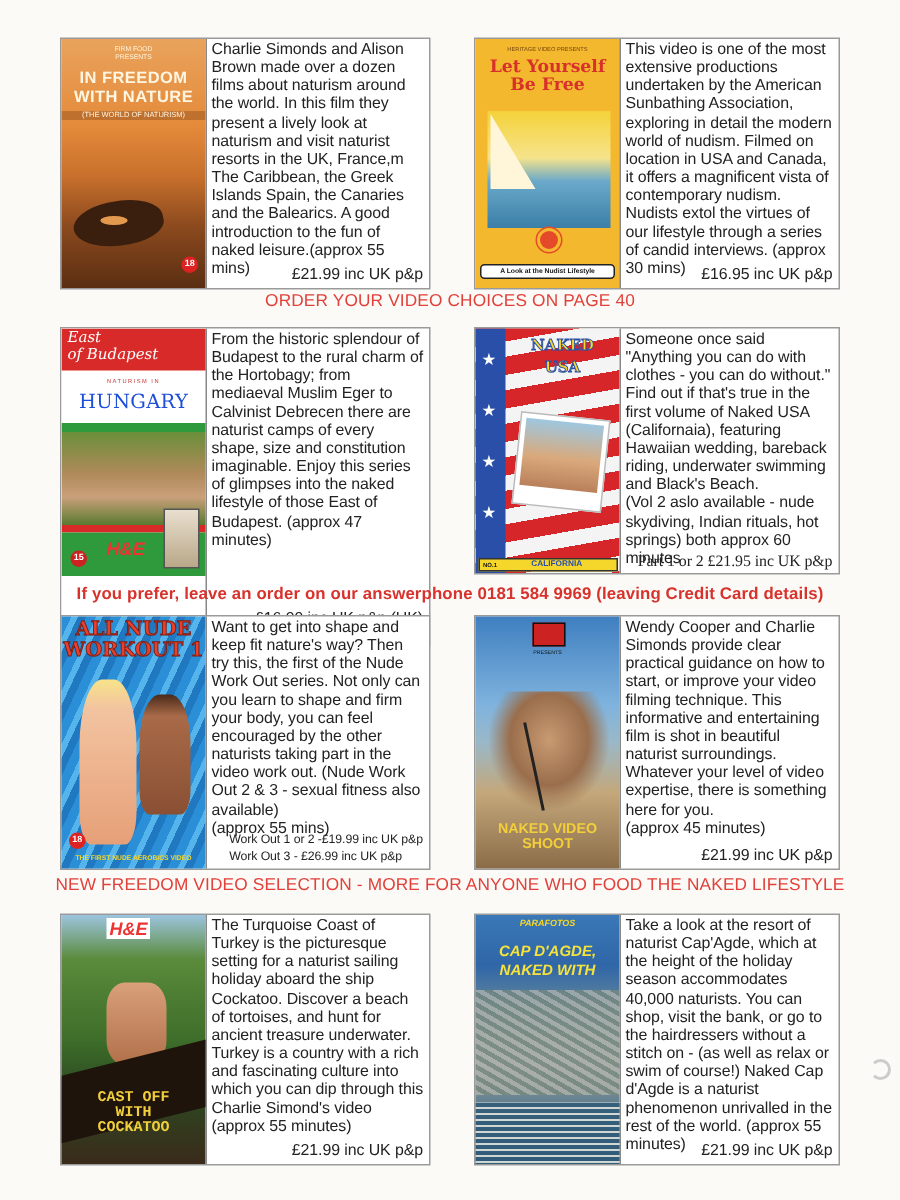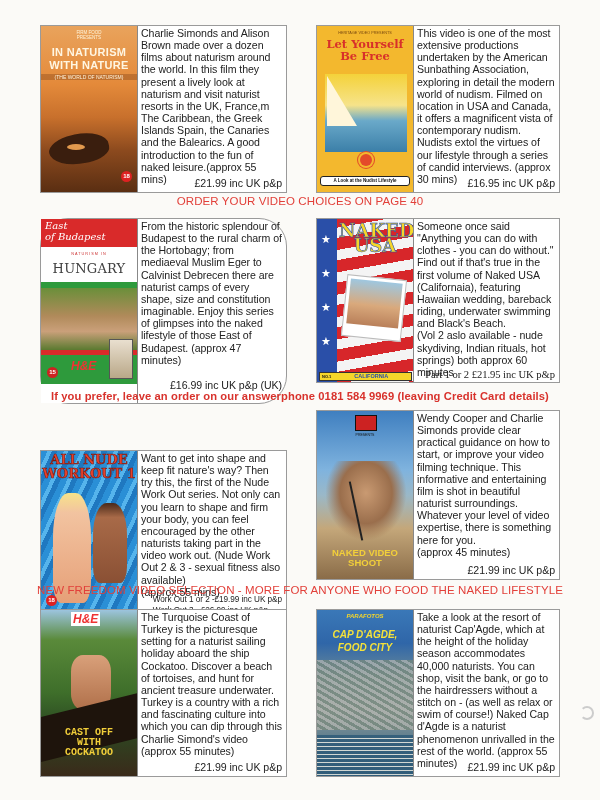--- a/index.html
+++ b/index.html
@@ -59,21 +59,21 @@
   }
   .curl { position: absolute; right: 6px; top: 706px; width: 14px; height: 14px; border: 2px solid #ccc; border-radius: 50%; border-left-color: transparent; }
 </style>
 </head>
 <body>
 
 <div class="card" style="left:40px;top:25px;width:247px;height:168px;">
   <div class="cover" style="background:linear-gradient(180deg,#e9a35c 0%,#e48a3a 35%,#c8702c 55%,#8c4a1e 75%,#5a2e12 100%);">
     <div class="ctext" style="top:4px;font-size:4.5px;color:#fff3d8;white-space:pre-line;line-height:5px;">FIRM FOOD
 PRESENTS</div>
-    <div class="ctext" style="top:20px;font-size:11px;color:#fff6e2;font-weight:bold;white-space:pre-line;line-height:13px;letter-spacing:0.3px;">IN NATURISM
+    <div class="ctext" style="top:20px;font-size:11px;color:#fff6e2;font-weight:bold;white-space:pre-line;line-height:13px;letter-spacing:0.3px;">IN FREEDOM
 WITH NATURE</div>
     <div class="ctext" style="top:48px;font-size:5px;color:#fff4dc;background:rgba(120,60,20,0.35);">(THE WORLD OF NATURISM)</div>
     <div class="abs" style="left:8px;top:108px;width:60px;height:30px;background:#3a1e0e;border-radius:45% 55% 40% 60%;transform:rotate(-12deg);"></div>
     <div class="abs" style="left:26px;top:118px;width:18px;height:6px;background:#e39a4e;border-radius:50%;"></div>
     <div class="badge18" style="left:80px;top:145px;">18</div>
   </div>
   <div class="desc">
     <p>Charlie Simonds and Alison Brown made over a dozen films about naturism around the world. In this film they present a lively look at naturism and visit naturist resorts in the UK, France,m The Caribbean, the Greek Islands Spain, the Canaries and the Balearics. A good introduction to the fun of naked leisure.(approx 55 mins)</p>
     <div class="price">£21.99 inc UK p&amp;p</div>
   </div>
@@ -92,27 +92,27 @@
     </div>
   </div>
   <div class="desc">
     <p>This video is one of the most extensive productions undertaken by the American Sunbathing Association, exploring in detail the modern world of nudism. Filmed on location in USA and Canada, it offers a magnificent vista  of contemporary nudism. Nudists extol the virtues of our lifestyle through a series of candid interviews.    (approx 30 mins)</p>
     <div class="price">£16.95 inc UK p&amp;p</div>
   </div>
 </div>
 
 <div class="banner" style="top:195px;">ORDER YOUR VIDEO CHOICES ON PAGE 40</div>
 
-<div class="card" style="left:40px;top:218px;width:247px;height:186px;border-radius:28px;">
+<div class="card" style="left:40px;top:218px;width:247px;height:213px;">
   <div class="cover" style="background:#ffffff;">
     <div class="abs" style="left:0;top:0;width:97px;height:28px;background:#d92a2a;"></div>
     <div class="abs" style="left:4px;top:1px;font-size:10px;line-height:11px;color:#fff;font-style:italic;font-family:'DejaVu Serif',serif;white-space:pre-line;">East
 of Budapest</div>
     <div class="ctext" style="top:33px;font-size:3.8px;color:#c33;letter-spacing:1px;">NATURISM IN</div>
-    <div class="ctext" style="top:42px;font-size:13px;color:#404040;font-family:'DejaVu Serif',serif;letter-spacing:0.2px;">HUNGARY</div>
+    <div class="ctext" style="top:42px;font-size:13px;color:#1d4ed8;font-family:'DejaVu Serif',serif;letter-spacing:0.2px;">HUNGARY</div>
     <div class="abs" style="left:0;top:63px;width:97px;height:6px;background:#2e9a3c;"></div>
     <div class="abs" style="left:0;top:69px;width:97px;height:62px;background:linear-gradient(180deg,#6a8f3a 0%,#b08a5a 45%,#caa07a 70%,#5a7a30 100%);"></div>
     <div class="abs" style="left:0;top:131px;width:97px;height:5px;background:#d92a2a;"></div>
     <div class="abs" style="left:0;top:136px;width:97px;height:29px;background:#2e9a3c;"></div>
     <div class="abs" style="left:68px;top:120px;width:24px;height:40px;background:linear-gradient(180deg,#e9dfcf,#b9a888);border:1px solid #555;"></div>
     <div class="abs" style="left:30px;top:140px;font-size:12px;font-weight:bold;font-style:italic;color:#e33;">H&amp;E</div>
     <div class="badge18" style="left:6px;top:148px;background:#c22;">15</div>
   </div>
   <div class="desc">
     <p>From the historic splendour of Budapest to the rural charm of the Hortobagy; from mediaeval Muslim Eger to Calvinist Debrecen there are naturist camps of every shape, size and constitution imaginable. Enjoy this series of glimpses  into the naked lifestyle of those East of Budapest. (approx 47 minutes)</p>
@@ -120,40 +120,40 @@
   </div>
 </div>
 
 <div class="card" style="left:316px;top:218px;width:244px;height:165px;">
   <div class="cover" style="background:repeating-linear-gradient(170deg,#d7262a 0 12px,#f4f4f4 12px 22px);">
     <div class="abs" style="left:0;top:0;width:20px;height:165px;background:#2a4fa8;"></div>
     <div class="abs" style="left:4px;top:14px;color:#fff;font-size:11px;">★</div>
     <div class="abs" style="left:4px;top:48px;color:#fff;font-size:11px;">★</div>
     <div class="abs" style="left:4px;top:82px;color:#fff;font-size:11px;">★</div>
     <div class="abs" style="left:4px;top:116px;color:#fff;font-size:11px;">★</div>
-    <div class="abs" style="left:22px;top:4px;width:72px;text-align:center;font-size:18px;line-height:15px;font-weight:bold;color:#f5d62a;-webkit-text-stroke:0.6px #2a4fa8;white-space:pre-line;font-family:'DejaVu Serif',serif;">NAKED
+    <div class="abs" style="left:22px;top:4px;width:72px;text-align:center;font-size:10px;line-height:15px;font-weight:bold;color:#f5d62a;-webkit-text-stroke:0.6px #2a4fa8;white-space:pre-line;font-family:'DejaVu Serif',serif;">NAKED
 USA</div>
     <div class="abs" style="left:27px;top:58px;width:60px;height:62px;background:#fff;border:1px solid #bbb;transform:rotate(6deg);padding:3px 3px 12px 3px;">
       <div style="width:100%;height:100%;background:linear-gradient(180deg,#9ec7e0 0%,#d9a97c 55%,#b9805a 100%);"></div>
     </div>
     <div class="abs" style="left:2px;top:153px;width:93px;height:9px;background:#f5d62a;border:1px solid #333;font-size:5.5px;line-height:7px;font-weight:bold;color:#2a4fa8;text-align:center;">
       <span style="float:left;color:#111;font-size:4px;padding-left:2px;">NO.1</span>
       <span>CALIFORNIA</span>
     </div>
   </div>
   <div class="desc">
     <p>Someone once said "Anything you can do with clothes - you can do without." Find out if that's true in the first volume of Naked USA (Californaia), featuring Hawaiian wedding, bareback riding, underwater swimming and Black's Beach.
 (Vol 2 aslo available - nude skydiving, Indian rituals, hot springs) both approx 60 minutes</p>
     <div class="price" style="bottom:1px;font-family:Liberation Serif, serif;">Part 1 or 2 £21.95 inc UK p&amp;p</div>
   </div>
 </div>
 
 <div class="banner bold" style="top:390px;">If you prefer, leave an order on our answerphone 0181 584 9969 (leaving Credit Card details)</div>
 
-<div class="card" style="left:40px;top:410px;width:247px;height:170px;margin-top:40px;">
+<div class="card" style="left:40px;top:410px;width:247px;height:170px;">
   <div class="cover" style="background:repeating-linear-gradient(115deg,#2a8fd6 0 6px,#55b4ec 6px 10px,#1f78c0 10px 15px);">
     <div class="ctext" style="top:2px;font-size:13px;line-height:14px;font-weight:bold;color:#e8402a;-webkit-text-stroke:0.6px #7a1a10;white-space:pre-line;font-family:'DejaVu Serif',serif;">ALL NUDE
 WORKOUT 1</div>
     <div class="abs" style="left:12px;top:42px;width:38px;height:110px;background:linear-gradient(180deg,#f7e38a 0%,#f2c3a0 18%,#e6a078 100%);border-radius:40% 40% 20% 20%;"></div>
     <div class="abs" style="left:52px;top:52px;width:34px;height:80px;background:linear-gradient(180deg,#4a2a1a 0%,#a86a48 18%,#8a5034 100%);border-radius:40% 40% 20% 20%;"></div>
     <div class="badge18" style="left:5px;top:144px;">18</div>
     <div class="ctext" style="top:158px;font-size:4.5px;font-weight:bold;color:#f5d62a;">THE FIRST NUDE AEROBICS VIDEO</div>
   </div>
   <div class="desc">
     <p>Want to get into shape and keep fit nature's way? Then try this, the first of the Nude Work Out series. Not only can you learn to shape and firm your body, you can feel encouraged by the other naturists taking part in the video work out. (Nude Work Out 2 &amp; 3 - sexual fitness also available)
@@ -196,21 +196,21 @@
     <p>The Turquoise Coast of Turkey is the picturesque setting for a naturist sailing holiday aboard the ship Cockatoo. Discover a beach of tortoises, and hunt for ancient treasure underwater. Turkey is a country with a rich and fascinating culture into which you can dip through this Charlie Simond's video
 (approx 55 minutes)</p>
     <div class="price">£21.99 inc UK p&amp;p</div>
   </div>
 </div>
 
 <div class="card" style="left:316px;top:609px;width:244px;height:168px;">
   <div class="cover" style="background:linear-gradient(180deg,#3a78b8 0%,#2f66a8 20%,#6b8a98 40%,#8a9aa0 60%,#5a7a8a 80%,#3d6a82 100%);">
     <div class="ctext" style="top:3px;font-size:6px;font-weight:bold;color:#f5d62a;font-style:italic;">PARAFOTOS</div>
     <div class="ctext" style="top:18px;font-size:10px;line-height:13px;font-weight:bold;color:#f5e23a;font-style:italic;white-space:pre-line;">CAP D'AGDE,
-FOOD CITY</div>
+NAKED WITH</div>
     <div class="abs" style="left:0;top:50px;width:97px;height:70px;background:repeating-linear-gradient(30deg,#b8b8b0 0 3px,#7a8a7a 3px 6px);opacity:0.7;"></div>
     <div class="abs" style="left:0;top:125px;width:97px;height:43px;background:repeating-linear-gradient(0deg,#2e5a78 0 3px,#e8e8e0 3px 4px);opacity:0.85;"></div>
   </div>
   <div class="desc">
     <p>Take a look at the resort of naturist Cap'Agde, which at the height of the holiday season accommodates 40,000 naturists. You can shop, visit the bank, or go to the hairdressers without a stitch on - (as well as relax or swim of course!) Naked Cap d'Agde is a naturist phenomenon unrivalled in the rest of the world. (approx 55 minutes)</p>
     <div class="price">£21.99 inc UK p&amp;p</div>
   </div>
 </div>
 
 <div class="curl"></div>

